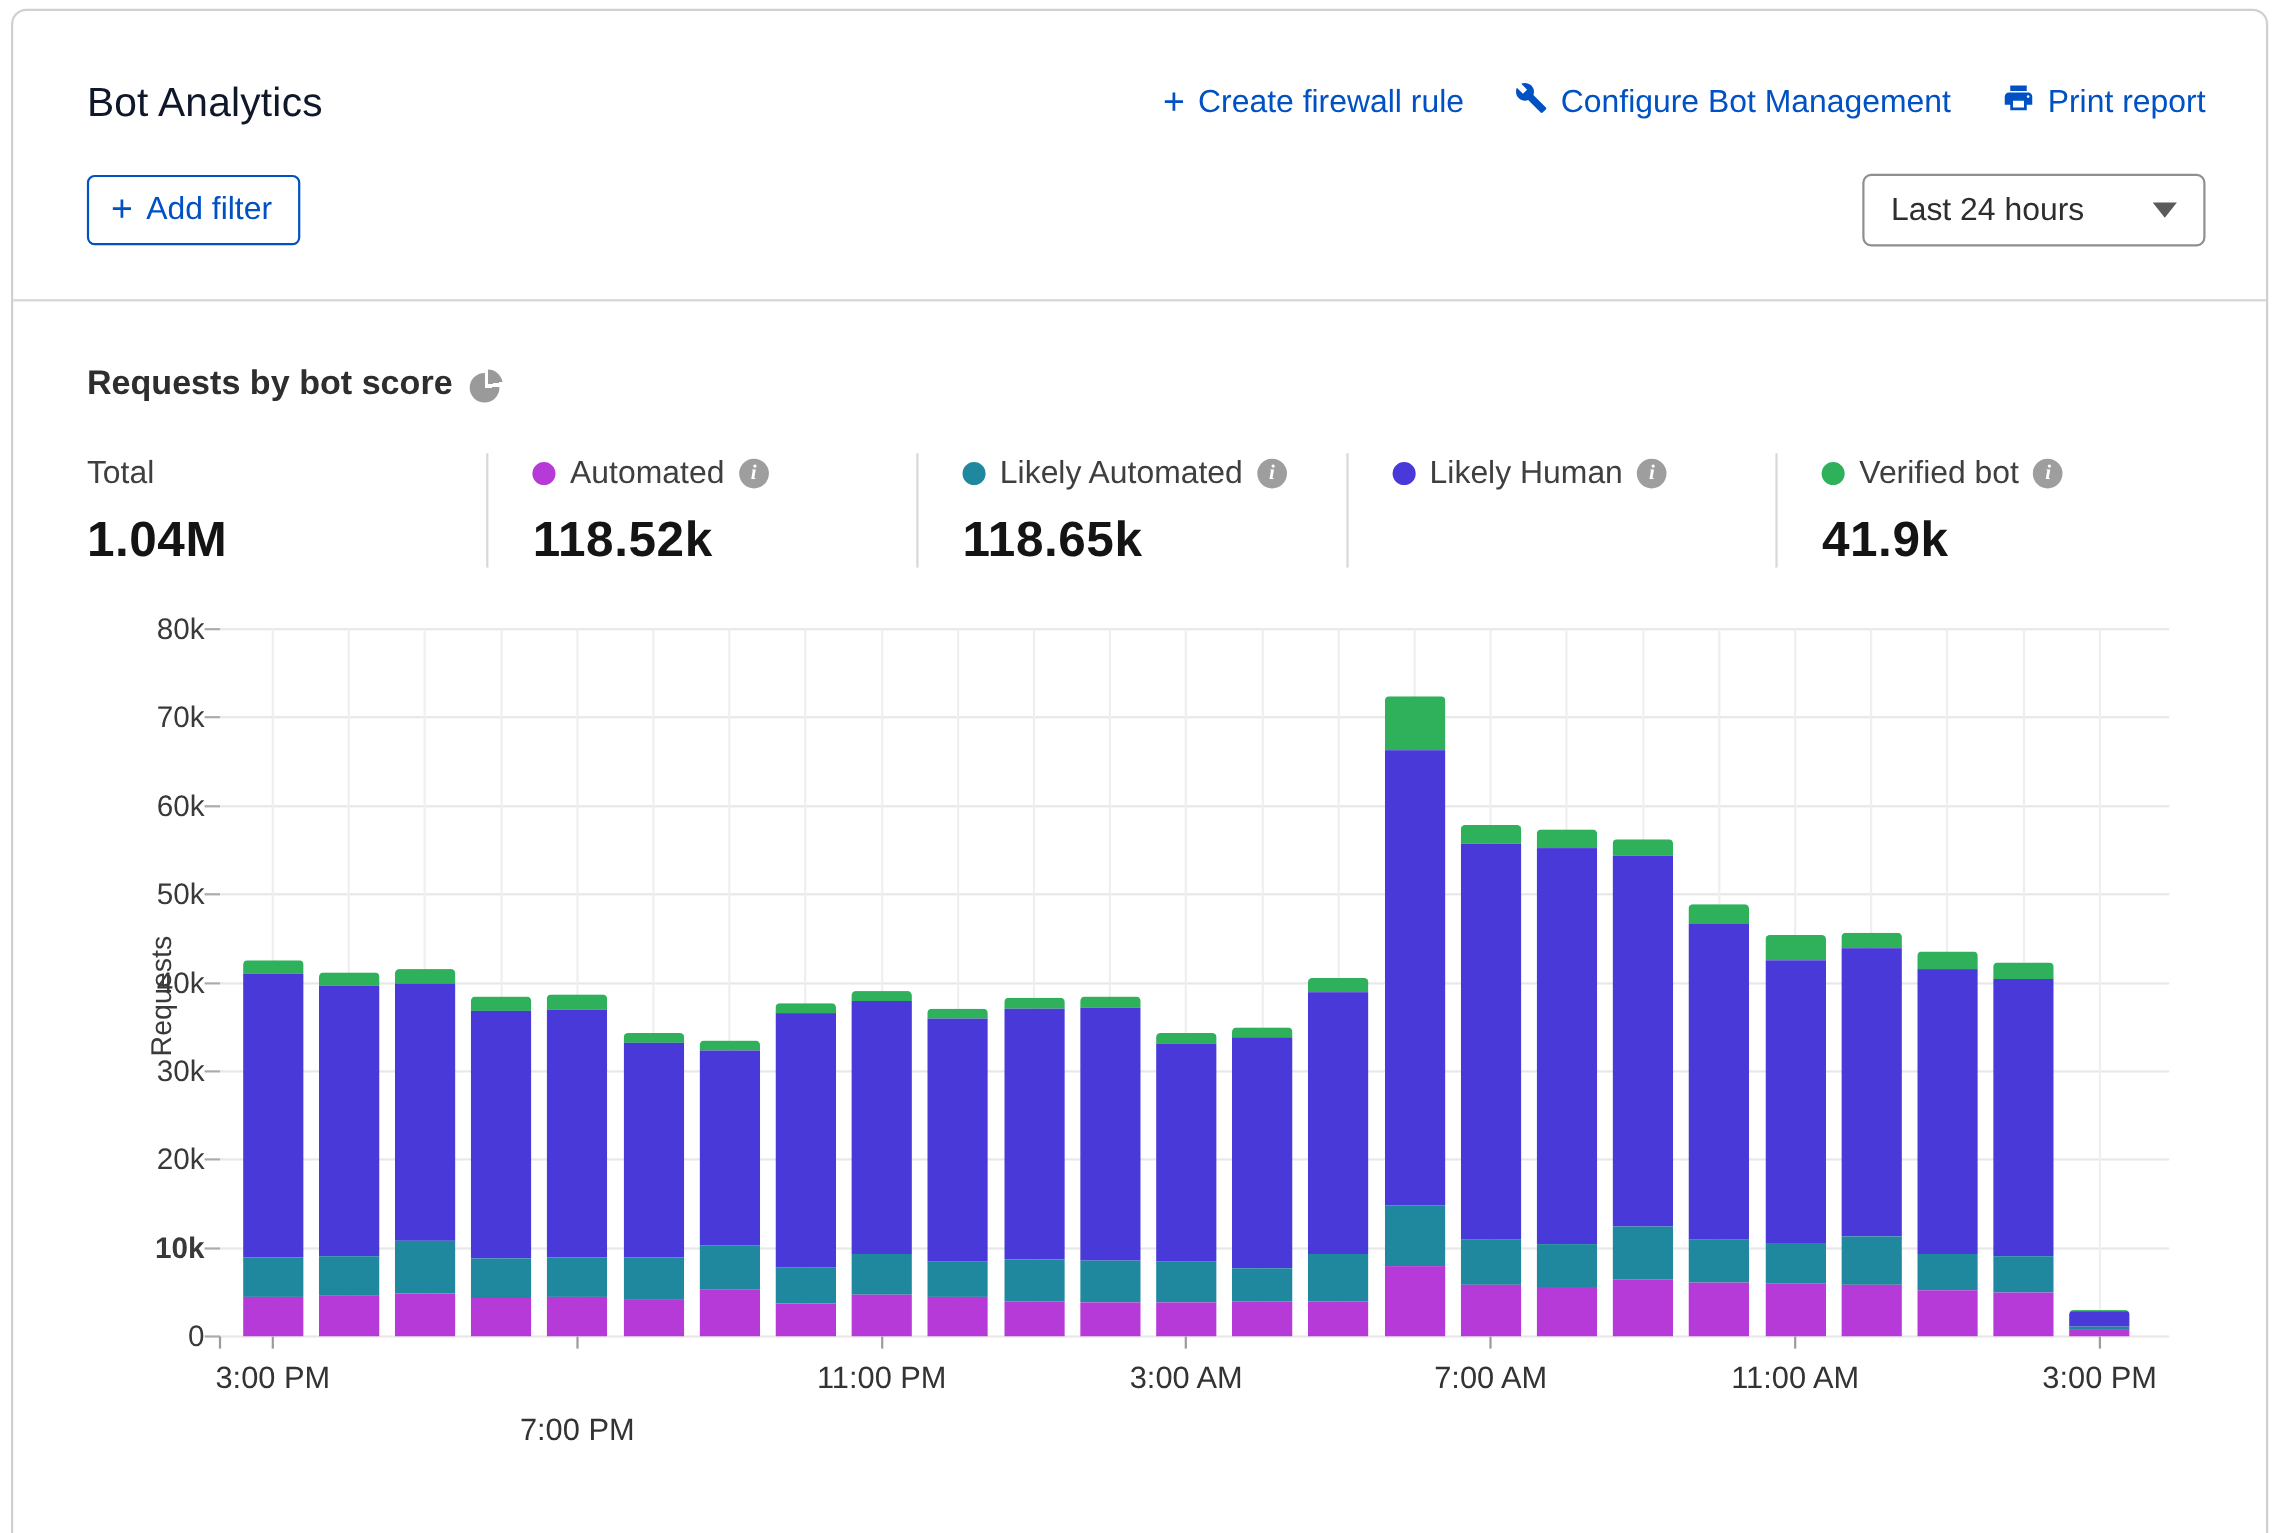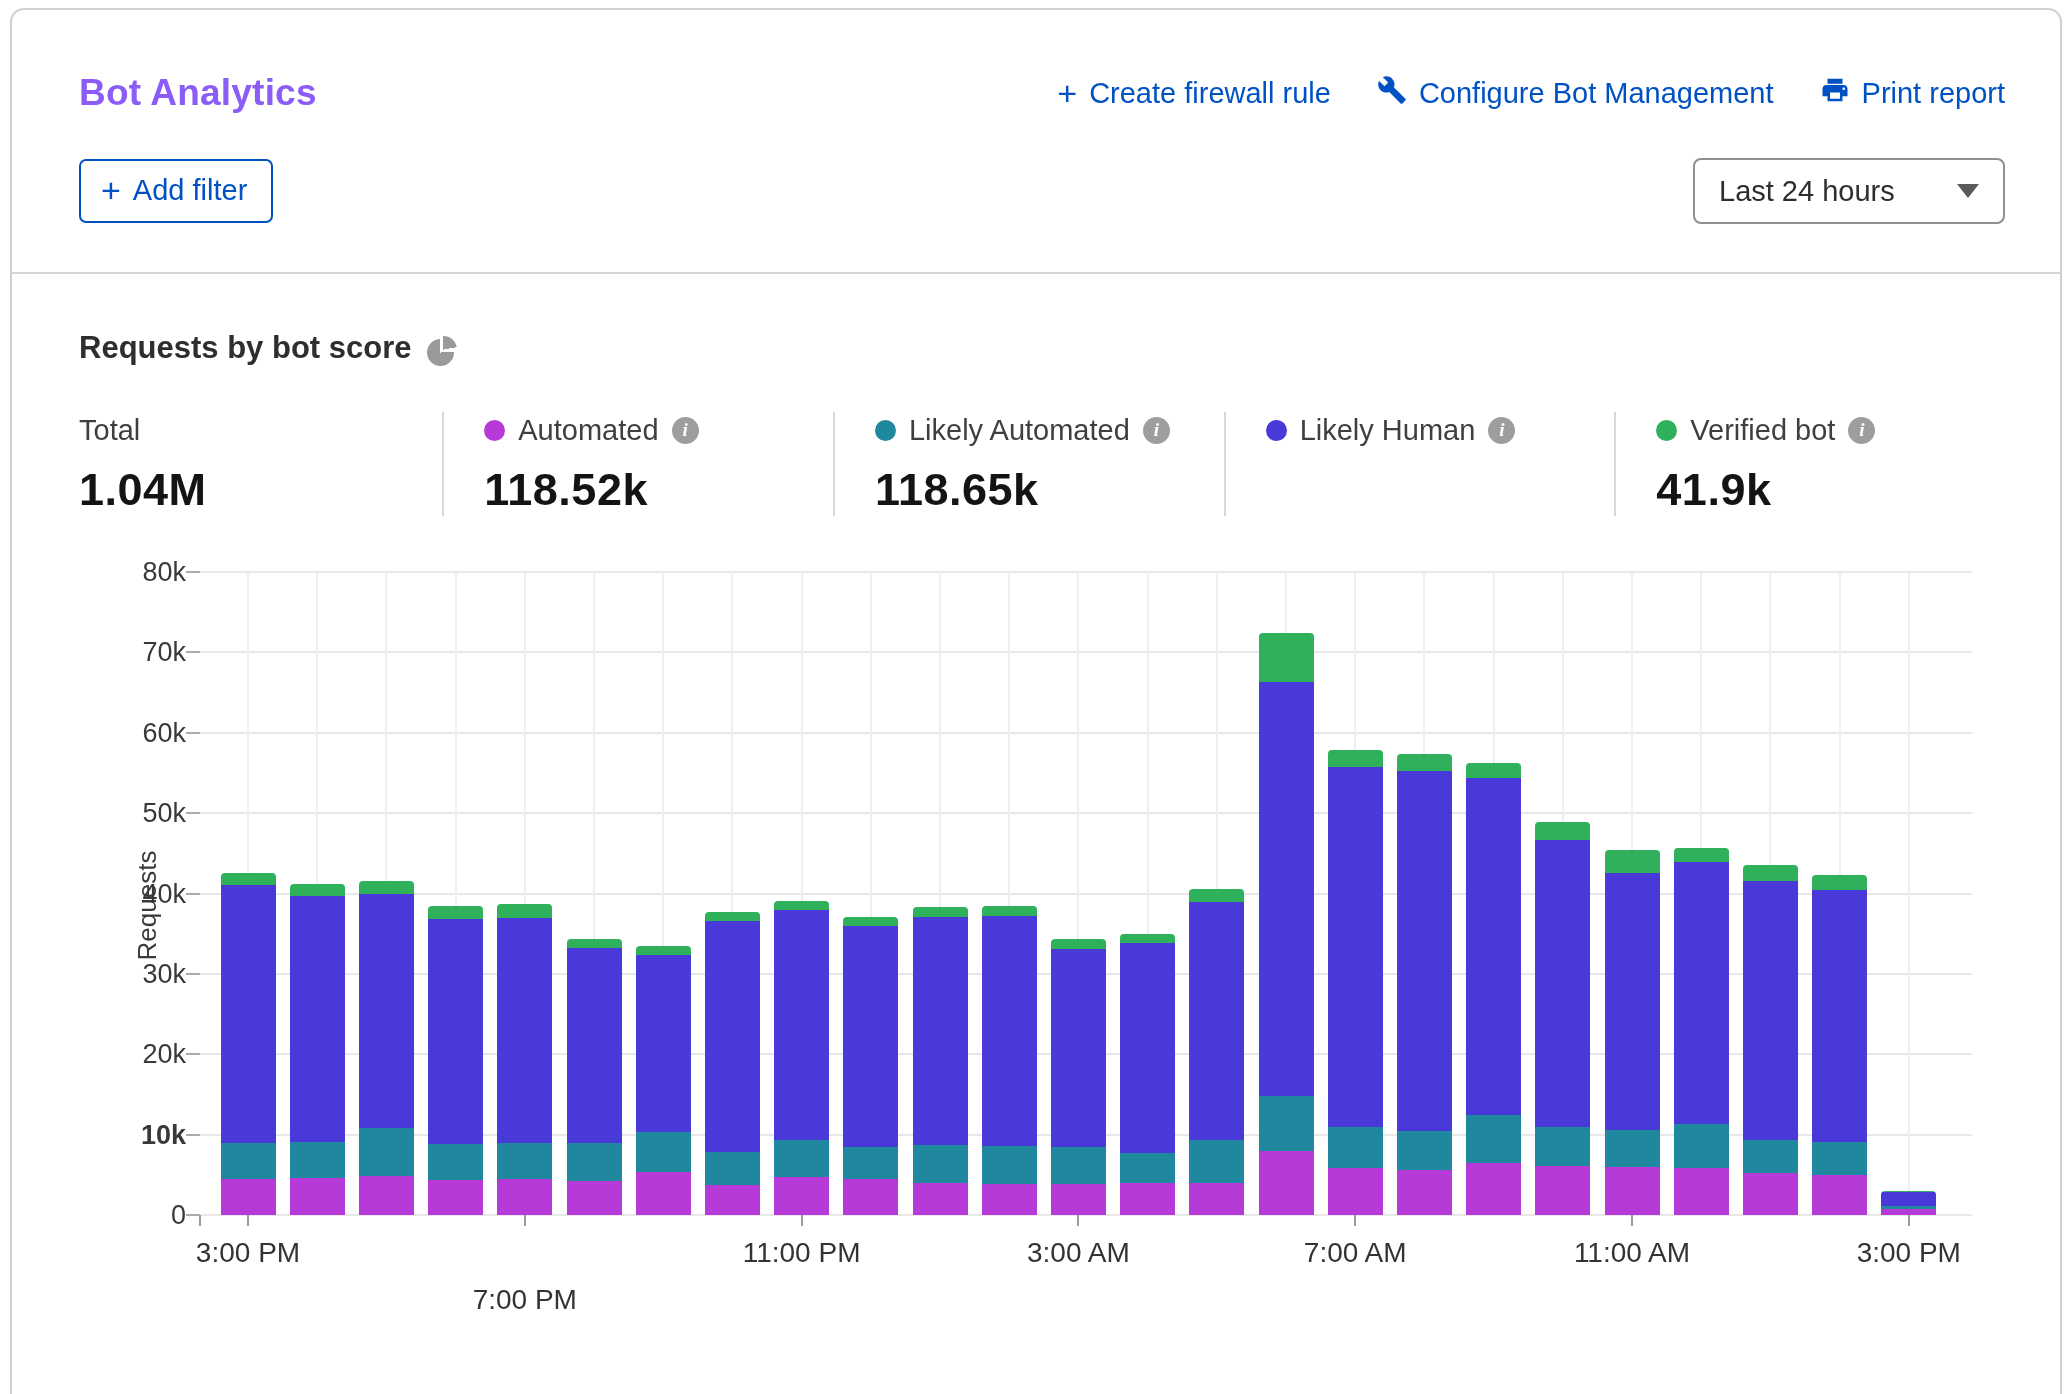--- a/index.html
+++ b/index.html
@@ -4,21 +4,21 @@
 <style>
   * { margin:0; padding:0; box-sizing:border-box; }
   html,body { width:2070px; height:1394px; background:#fff; overflow:hidden;
               font-family:"Liberation Sans", sans-serif; }
   .card { position:absolute; left:10px; right:8px; top:8px; bottom:-30px;
           border:2px solid #d0d0d0; border-radius:14px 14px 0 0; background:#fff; }
 
   
   .hdr { padding:62px 55px 48px 67px; border-bottom:2px solid #d6d6d6; }
   .hdr-row1 { display:flex; justify-content:space-between; align-items:center; }
-  .page-title { font-size:37px; font-weight:700; color:#8b5cf6; letter-spacing:.2px; }
+  .page-title { font-size:37px; font-weight:400; color:#0f172a; letter-spacing:.2px; }
   .actions { display:flex; gap:46px; align-items:center; }
   .action { display:flex; gap:12px; align-items:center; color:#0051c3; font-size:29px; cursor:pointer; }
   .action svg { width:30px; height:30px; fill:#0051c3; }
   .plus-glyph { font-size:34px; font-weight:500; line-height:1; }
   .hdr-row2 { display:flex; justify-content:space-between; align-items:center; margin-top:44px; }
   .add-filter { display:inline-flex; gap:12px; align-items:center; color:#0051c3; font-size:29px;
                 border:2px solid #0051c3; border-radius:7px; padding:12px 24px 14px 20px;
                 background:#fff; cursor:pointer; }
   .select { width:312px; height:66px; border:2px solid #8f8f8f; border-radius:8px; background:#fff;
             display:flex; align-items:center; justify-content:space-between;

